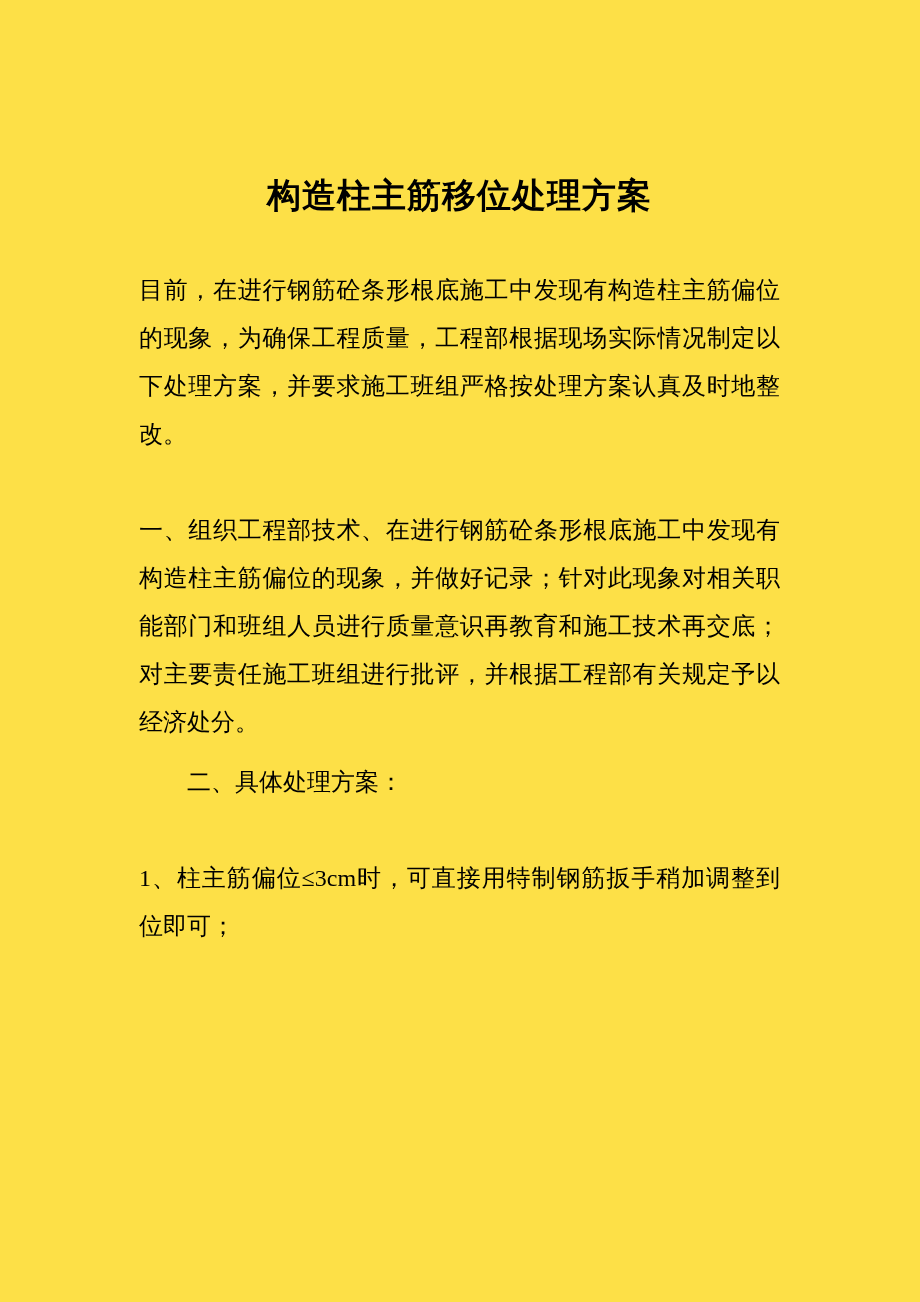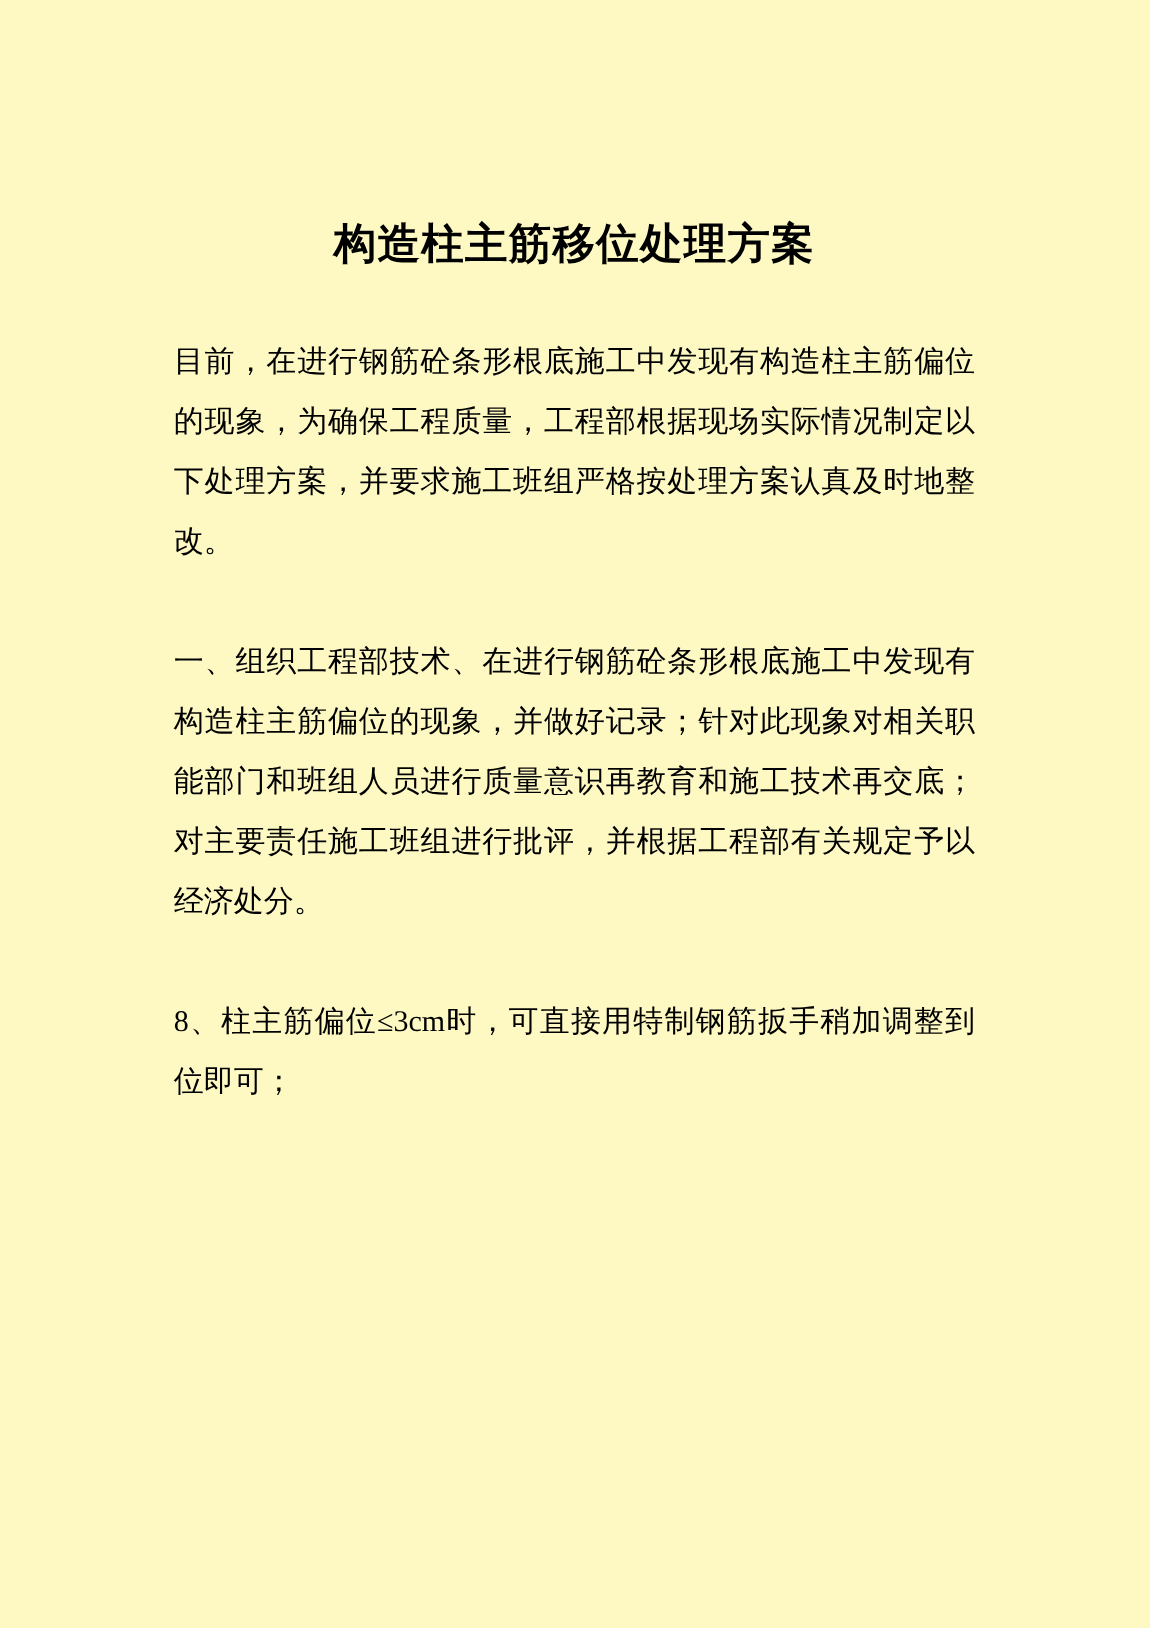--- a/index.html
+++ b/index.html
@@ -5,21 +5,21 @@
   html, body {
     margin: 0;
     padding: 0;
     background: #ffffff;
   }
   .page {
     position: relative;
     width: 920px;
     height: 1302px;
     margin: 0 auto;
-    background: #fef9c3;
+    background: #fde047;
     box-sizing: border-box;
     padding: 0 128px 0 127px;
     overflow: hidden;
     font-family: "Liberation Serif", "DejaVu Serif", serif;
     color: #000000;
   }
   .doc-title {
     margin: 172px 0 46px 0;
     text-align: center;
     font-size: 34px;
@@ -46,16 +46,17 @@
 </head>
 <body>
 
 <div class="page">
   <h1 class="doc-title">构造柱主筋移位处理方案</h1>
 
   <p class="para">目前，在进行钢筋砼条形根底施工中发现有构造柱主筋偏位的现象，为确保工程质量，工程部根据现场实际情况制定以下处理方案，并要求施工班组严格按处理方案认真及时地整改。</p>
 
   <p class="para gap-before">一、组织工程部技术、在进行钢筋砼条形根底施工中发现有构造柱主筋偏位的现象，并做好记录；针对此现象对相关职能部门和班组人员进行质量意识再教育和施工技术再交底；对主要责任施工班组进行批评，并根据工程部有关规定予以经济处分。</p>
 
+  <p class="para indent-2">二、具体处理方案：</p>
 
-  <p class="para gap-before">8、柱主筋偏位≤3cm时，可直接用特制钢筋扳手稍加调整到位即可；</p>
+  <p class="para gap-before">1、柱主筋偏位≤3cm时，可直接用特制钢筋扳手稍加调整到位即可；</p>
 
 </div>
 
 </body></html>

